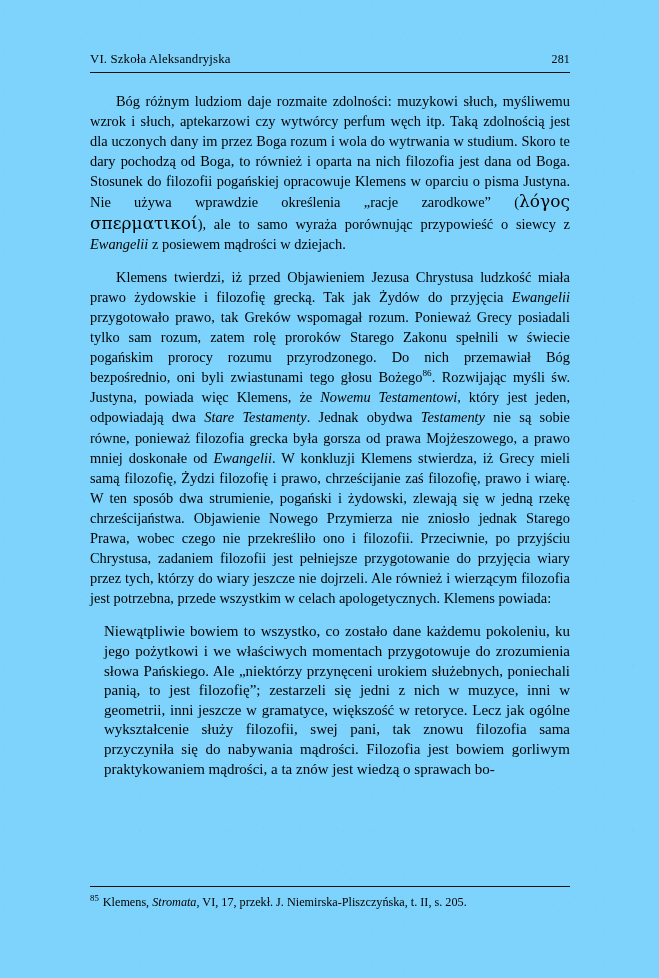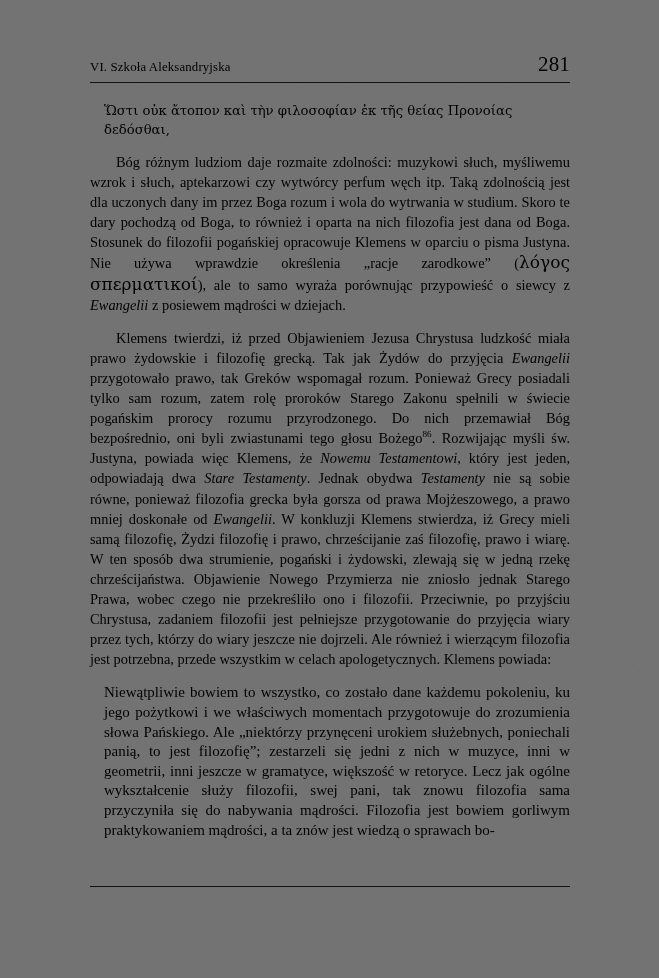--- a/index.html
+++ b/index.html
@@ -8,21 +8,21 @@
     background: #ffffff;
   }
   body {
     font-family: "Liberation Serif", "DejaVu Serif", serif;
     color: #000000;
   }
   .page {
     position: relative;
     width: 659px;
     height: 978px;
-    background: #737373;
+    background: #7dd3fc;
     overflow: hidden;
     box-sizing: border-box;
   }
   
   .page::before {
     content: "";
     position: absolute;
     inset: 0;
     pointer-events: none;
     background-image:
@@ -46,21 +46,21 @@
     justify-content: space-between;
     font-size: 12.5px;
     letter-spacing: 0.15px;
     padding-bottom: 5px;
   }
   .runhead-title {
     font-variant: normal;
     font-size: 12.8px;
   }
   .runhead-page {
-    font-size: 21px;
+    font-size: 12px;
     font-weight: 400;
   }
   .rule {
     border: 0;
     border-top: 1.6px solid #111;
     margin: 0 0 18px 0;
   }
 
   
   p.body {
@@ -141,32 +141,32 @@
   <div class="content">
 
     <div class="runhead">
       <span class="runhead-title">VI. Szkoła Aleksandryjska</span>
       <span class="runhead-page">281</span>
     </div>
     <hr class="rule">
 
 
     <div class="greek">
-      <span class="ln">Ὥστι οὐκ ἄτοπον καὶ τὴν φιλοσοφίαν ἐκ τῆς θείας Προνοίας δεδόσθαι,</span>
     </div>
 
     <p class="body"><span>Bóg różnym ludziom daje rozmaite zdolności: muzykowi słuch, myśliwemu wzrok i słuch, aptekarzowi czy wytwórcy perfum węch itp. Taką zdolnością jest dla uczonych dany im przez Boga rozum i wola do wytrwania w studium. Skoro te dary pochodzą od Boga, to również i oparta na nich filozofia jest dana od Boga. Stosunek do filozofii pogańskiej opracowuje Klemens w oparciu o pisma Justyna. Nie używa wprawdzie określenia „racje zarodkowe” (</span><span class="gk-inline">λόγος σπερματικοί</span><span>), ale to samo wyraża porównując przypowieść o siewcy z </span><em>Ewangelii</em><span> z posiewem mądrości w dziejach.</span></p>
 
     <p class="body gap"><span>Klemens twierdzi, iż przed Objawieniem Jezusa Chrystusa ludzkość miała prawo żydowskie i filozofię grecką. Tak jak Żydów do przyjęcia </span><em>Ewangelii</em><span> przygotowało prawo, tak Greków wspomagał rozum. Ponieważ Grecy posiadali tylko sam rozum, zatem rolę proroków Starego Zakonu spełnili w świecie pogańskim prorocy rozumu przyrodzonego. Do nich przemawiał Bóg bezpośrednio, oni byli zwiastunami tego głosu Bożego</span><sup class="fn">86</sup><span>. Rozwijając myśli św. Justyna, powiada więc Klemens, że </span><em>Nowemu Testamentowi</em><span>, który jest jeden, odpowiadają dwa </span><em>Stare Testamenty</em><span>. Jednak obydwa </span><em>Testamenty</em><span> nie są sobie równe, ponieważ filozofia grecka była gorsza od prawa Mojżeszowego, a prawo mniej doskonałe od </span><em>Ewangelii</em><span>. W konkluzji Klemens stwierdza, iż Grecy mieli samą filozofię, Żydzi filozofię i prawo, chrześcijanie zaś filozofię, prawo i wiarę. W ten sposób dwa strumienie, pogański i żydowski, zlewają się w jedną rzekę chrześcijaństwa. Objawienie Nowego Przymierza nie zniosło jednak Starego Prawa, wobec czego nie przekreśliło ono i filozofii. Przeciwnie, po przyjściu Chrystusa, zadaniem filozofii jest pełniejsze przygotowanie do przyjęcia wiary przez tych, którzy do wiary jeszcze nie dojrzeli. Ale również i wierzącym filozofia jest potrzebna, przede wszystkim w celach apologetycznych. Klemens powiada:</span></p>
 
     <blockquote class="quote">
       <span>Niewątpliwie bowiem to wszystko, co zostało dane każdemu pokoleniu, ku jego pożytkowi i we właściwych momentach przygotowuje do zrozumienia słowa Pańskiego. Ale „niektórzy przynęceni urokiem służebnych, poniechali panią, to jest filozofię”; zestarzeli się jedni z nich w muzyce, inni w geometrii, inni jeszcze w gramatyce, większość w retoryce. Lecz jak ogólne wykształcenie służy filozofii, swej pani, tak znowu filozofia sama przyczyniła się do nabywania mądrości. Filozofia jest bowiem gorliwym praktykowaniem mądrości, a ta znów jest wiedzą o sprawach bo-</span>
     </blockquote>
 
   </div>
 
   <div class="footnotes">
     <hr class="fn-rule">
 
+    <div class="fn-line"><sup class="fn-num">85</sup><span>Klemens, </span><em>Stromata</em><span>, VI, 17, przekł. J. Niemirska-Pliszczyńska, t. II, s. 205.</span></div>
 
   </div>
 
 </div>
 
 </body></html>

